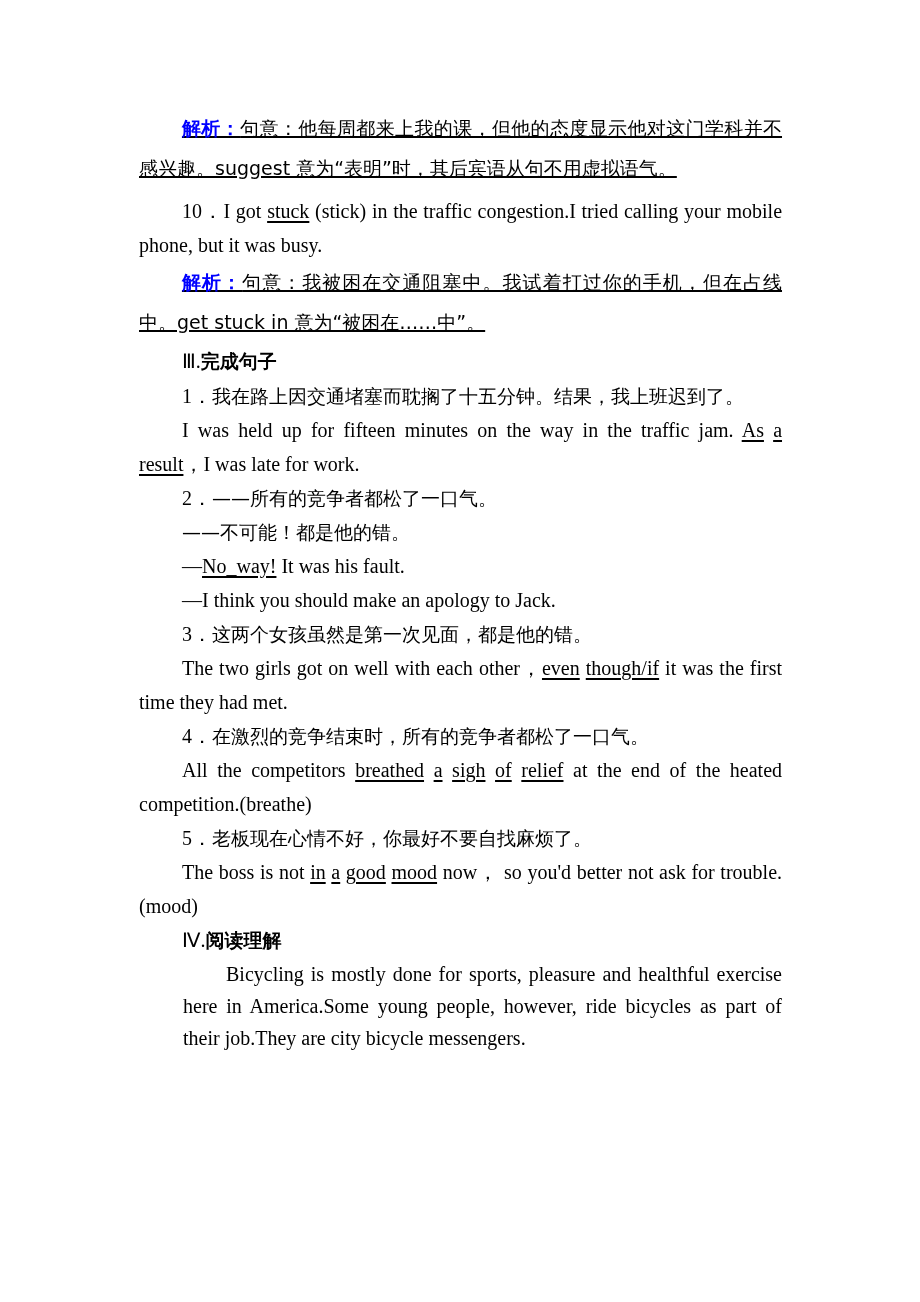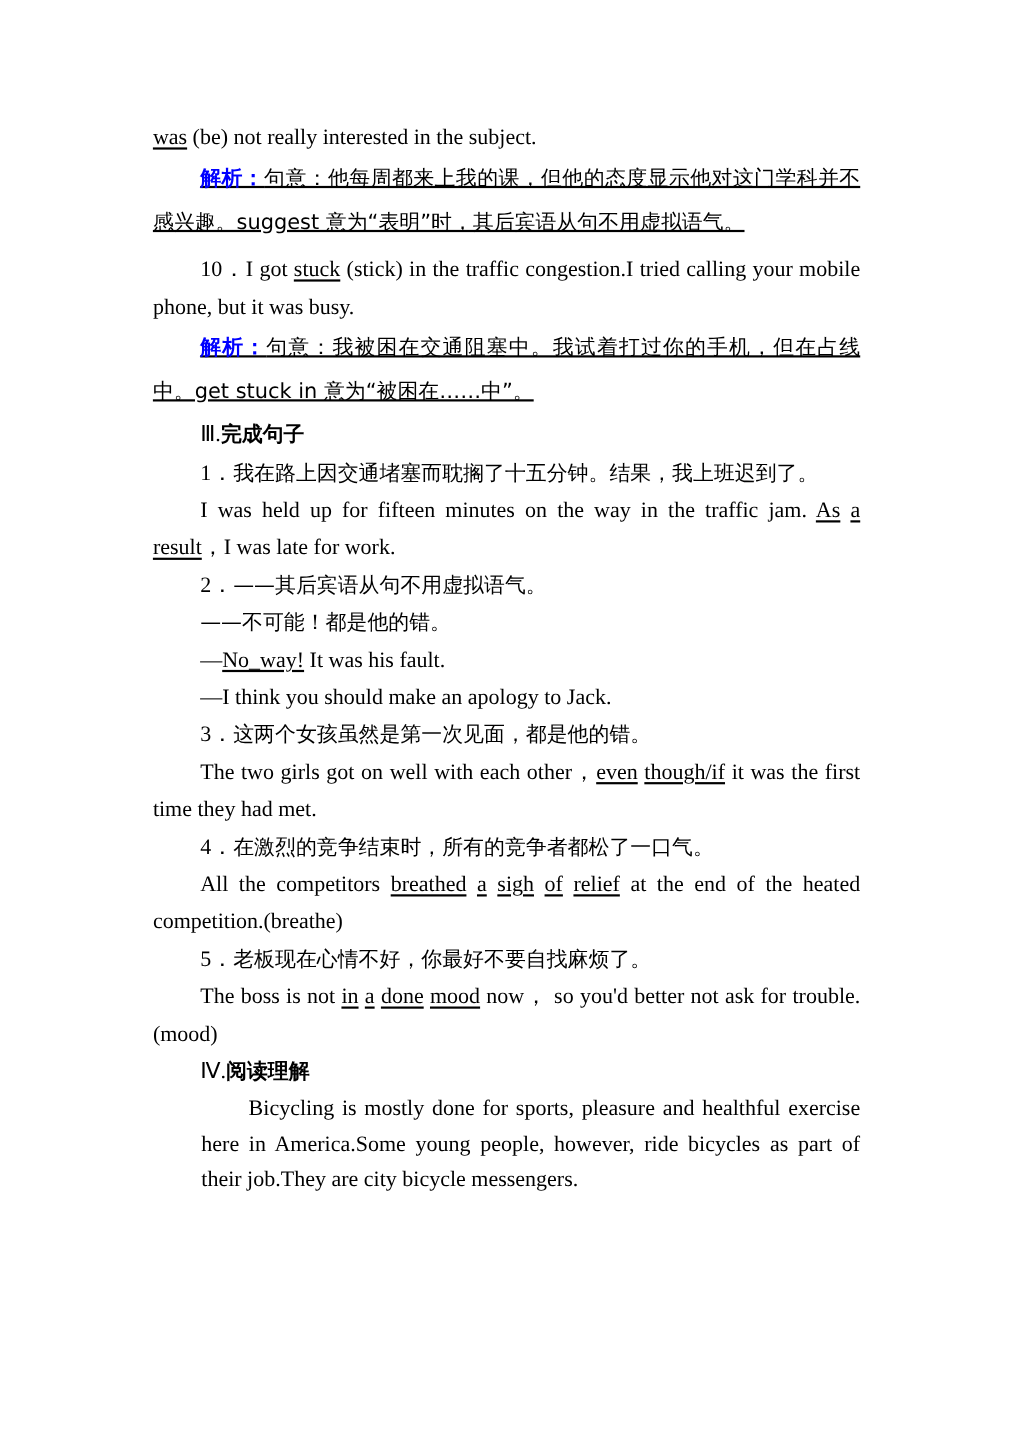--- a/index.html
+++ b/index.html
@@ -41,43 +41,42 @@
     .section {
       font-family: "Liberation Serif", serif;
     }
     .section .cn { font-weight: bold; font-family: Liberation Serif, serif; }
   </style>
 </head>
 <body>
 
 <div class="page">
 
-  <p class="p"><span class="u">was</span><span> (be) not really interested in the subject.</span></p>
 
   <p class="p indent cn-lh"><span class="label-blue">解析：</span><span class="cn">句意：他每周都来上我的课，但他的态度显示他对这门学科并不感兴趣。suggest 意为“表明”时，其后宾语从句不用虚拟语气。</span></p>
 
   <p class="p indent" style="margin-top:6px;"><span>10．</span><span>I got </span><span class="u">stuck</span><span> (stick) in the traffic congestion.I tried calling your mobile phone, but it was busy.</span></p>
 
   <p class="p indent cn-lh"><span class="label-blue">解析：</span><span class="cn">句意：我被困在交通阻塞中。我试着打过你的手机，但在占线中。get stuck in 意为“被困在……中”。</span></p>
 
   <p class="p indent section" style="margin-top:2px;"><span>Ⅲ.</span><span class="cn">完成句子</span></p>
 
   <p class="p indent"><span>1．</span><span class="cn">我在路上因交通堵塞而耽搁了十五分钟。结果，我上班迟到了。</span></p>
   <p class="p indent"><span>I was held up for fifteen minutes on the way in the traffic jam. </span><span class="u">As</span> <span class="u">a</span> <span class="u">result</span><span>，I was late for work.</span></p>
 
-  <p class="p indent"><span>2．</span><span class="cn">——其后宾语从句不用虚拟语气。</span></p>
+  <p class="p indent"><span>2．</span><span class="cn">——所有的竞争者都松了一口气。</span></p>
   <p class="p indent"><span class="cn">——不可能！都是他的错。</span></p>
   <p class="p indent"><span>—</span><span class="u">No_way!</span><span> It was his fault.</span></p>
   <p class="p indent"><span>—I think you should make an apology to Jack.</span></p>
 
   <p class="p indent"><span>3．</span><span class="cn">这两个女孩虽然是第一次见面，都是他的错。</span></p>
   <p class="p indent"><span>The two girls got on well with each other，</span><span class="u">even</span> <span class="u">though/if</span><span> it was the first time they had met.</span></p>
 
   <p class="p indent"><span>4．</span><span class="cn">在激烈的竞争结束时，所有的竞争者都松了一口气。</span></p>
   <p class="p indent"><span>All the competitors </span><span class="u">breathed</span> <span class="u">a</span> <span class="u">sigh</span> <span class="u">of</span> <span class="u">relief</span><span> at the end of the heated competition.(breathe)</span></p>
 
   <p class="p indent"><span>5．</span><span class="cn">老板现在心情不好，你最好不要自找麻烦了。</span></p>
-  <p class="p indent"><span>The boss is not </span><span class="u">in</span> <span class="u">a</span> <span class="u">done</span> <span class="u">mood</span><span> now， so you'd better not ask for trouble.(mood)</span></p>
+  <p class="p indent"><span>The boss is not </span><span class="u">in</span> <span class="u">a</span> <span class="u">good</span> <span class="u">mood</span><span> now， so you'd better not ask for trouble.(mood)</span></p>
 
   <p class="p indent section"><span>Ⅳ.</span><span class="cn">阅读理解</span></p>
   <p class="p indent" style="line-height:32px;margin-left:44px;"><span>Bicycling is mostly done for sports, pleasure and healthful exercise here in America.Some young people, however, ride bicycles as part of their job.They are city bicycle messengers.</span></p>
 
 </div>
 
 </body></html>

